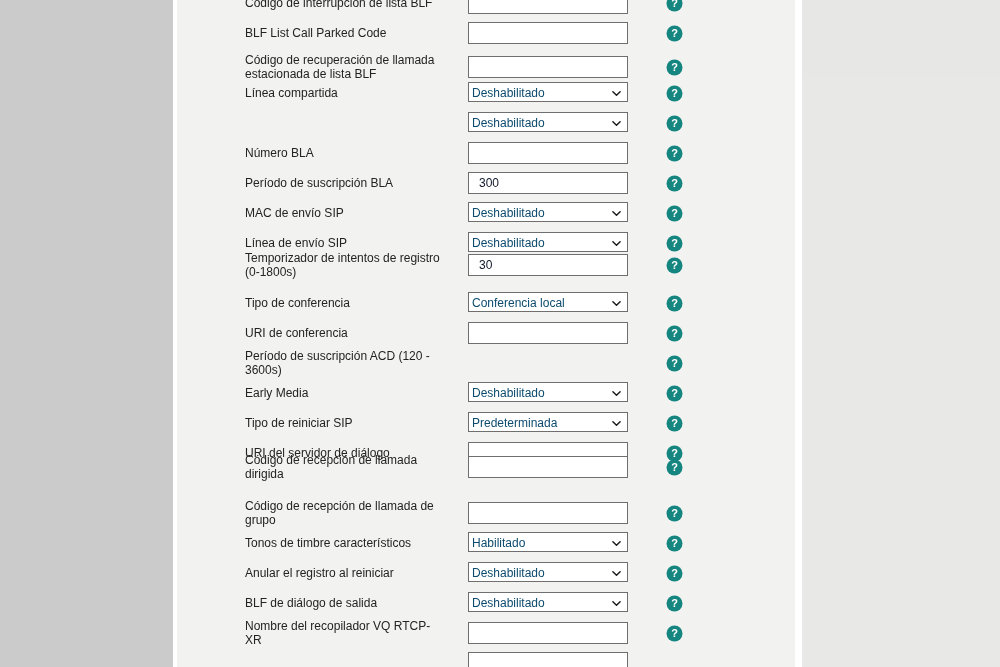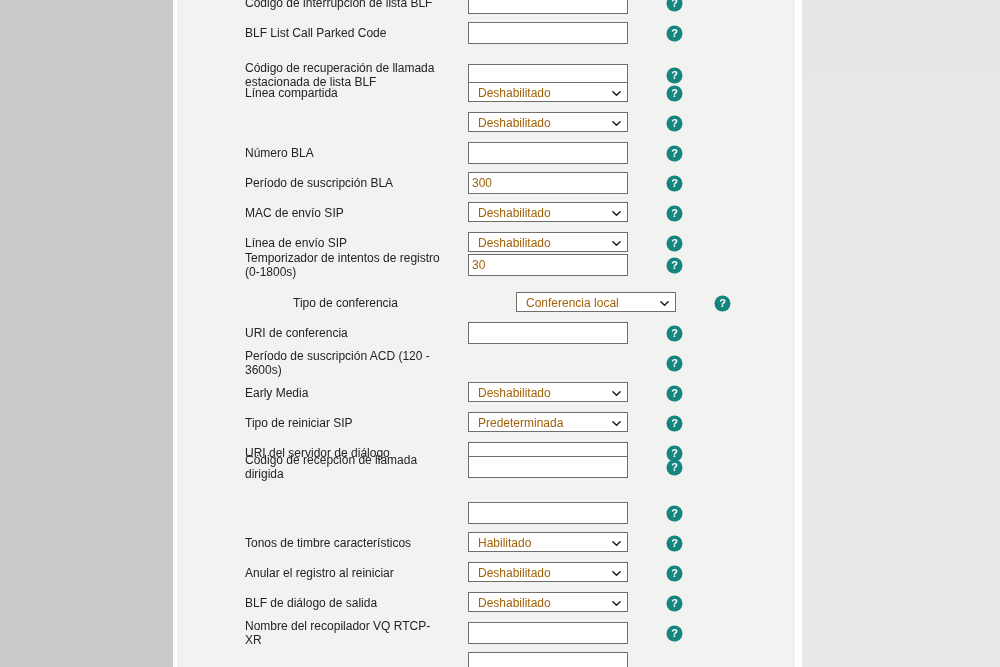--- a/index.html
+++ b/index.html
@@ -103,38 +103,38 @@
 
   
   .text-input {
     box-sizing: border-box;
     width: 160px;
     height: 22px;
     border: 1px solid #6f6f6f;
     background: #ffffff;
     font-family: "Liberation Sans", sans-serif;
     font-size: 12px;
-    color: #a16207;
-    padding: 0 3px;
+    color: #0f172a;
+    padding: 0 10px;
     outline: none;
     border-radius: 0;
     line-height: 20px;
   }
 
   
   .select-input {
     box-sizing: border-box;
     width: 160px;
     height: 20px;
     border: 1px solid #6f6f6f;
     background: #ffffff;
     font-family: "Liberation Sans", sans-serif;
     font-size: 12px;
-    color: #a16207;
-    padding: 0 20px 0 9px;
+    color: #0c4a6e;
+    padding: 0 20px 0 3px;
     outline: none;
     border-radius: 0;
     -webkit-appearance: none;
     -moz-appearance: none;
     appearance: none;
     line-height: 20px;
   }
 
   .select-wrap {
     position: relative;
@@ -188,21 +188,21 @@
         <div class="form-row" style="top: 18px;">
           <div class="row-label">BLF List Call Parked Code</div>
           <div class="row-field"><input type="text" class="text-input" style=""></div>
           <span class="help-icon">
             <svg width="17" height="17" viewBox="0 0 17 17">
               <circle cx="8.5" cy="8.5" r="8" fill="#14857f"></circle>
               <text x="8.5" y="12.4" text-anchor="middle" font-family="Liberation Sans, sans-serif" font-size="11" font-weight="bold" fill="#ffffff">?</text>
             </svg>
           </span>
         </div>
-        <div class="form-row" style="top: 60px;">
+        <div class="form-row" style="top: 52px;">
           <div class="row-label">Código de recuperación de llamada estacionada de lista BLF</div>
           <div class="row-field"><input type="text" class="text-input" style=""></div>
           <span class="help-icon">
             <svg width="17" height="17" viewBox="0 0 17 17">
               <circle cx="8.5" cy="8.5" r="8" fill="#14857f"></circle>
               <text x="8.5" y="12.4" text-anchor="middle" font-family="Liberation Sans, sans-serif" font-size="11" font-weight="bold" fill="#ffffff">?</text>
             </svg>
           </span>
         </div>
         <div class="form-row" style="top: 78px;">
@@ -291,21 +291,21 @@
         <div class="form-row" style="top: 250px;">
           <div class="row-label">Temporizador de intentos de registro (0-1800s)</div>
           <div class="row-field"><input type="text" class="text-input" value="30" style=""></div>
           <span class="help-icon">
             <svg width="17" height="17" viewBox="0 0 17 17">
               <circle cx="8.5" cy="8.5" r="8" fill="#14857f"></circle>
               <text x="8.5" y="12.4" text-anchor="middle" font-family="Liberation Sans, sans-serif" font-size="11" font-weight="bold" fill="#ffffff">?</text>
             </svg>
           </span>
         </div>
-        <div class="form-row" style="top: 288px; margin-left: 48px;">
+        <div class="form-row" style="top: 288px;">
           <div class="row-label">Tipo de conferencia</div>
           <div class="row-field">
             <div class="select-wrap"><select class="select-input"><option>Conferencia local</option><option>Conferencia de red</option></select><span class="select-chevron">
                 <svg width="9" height="9" viewBox="0 0 10 10">
                   <path d="M1 3 L5 7 L9 3" fill="none" stroke="#1b1b1b" stroke-width="1.6" stroke-linecap="round" stroke-linejoin="round"></path>
                 </svg>
               </span></div>
           </div>
           <span class="help-icon">
             <svg width="17" height="17" viewBox="0 0 17 17">
@@ -379,20 +379,21 @@
           <div class="row-label">Código de recepción de llamada dirigida</div>
           <div class="row-field"><input type="text" class="text-input" style=""></div>
           <span class="help-icon">
             <svg width="17" height="17" viewBox="0 0 17 17">
               <circle cx="8.5" cy="8.5" r="8" fill="#14857f"></circle>
               <text x="8.5" y="12.4" text-anchor="middle" font-family="Liberation Sans, sans-serif" font-size="11" font-weight="bold" fill="#ffffff">?</text>
             </svg>
           </span>
         </div>
         <div class="form-row" style="top: 498px;">
+          <div class="row-label">Código de recepción de llamada de grupo</div>
           <div class="row-field"><input type="text" class="text-input" style=""></div>
           <span class="help-icon">
             <svg width="17" height="17" viewBox="0 0 17 17">
               <circle cx="8.5" cy="8.5" r="8" fill="#14857f"></circle>
               <text x="8.5" y="12.4" text-anchor="middle" font-family="Liberation Sans, sans-serif" font-size="11" font-weight="bold" fill="#ffffff">?</text>
             </svg>
           </span>
         </div>
         <div class="form-row" style="top: 528px;">
           <div class="row-label">Tonos de timbre característicos</div>

